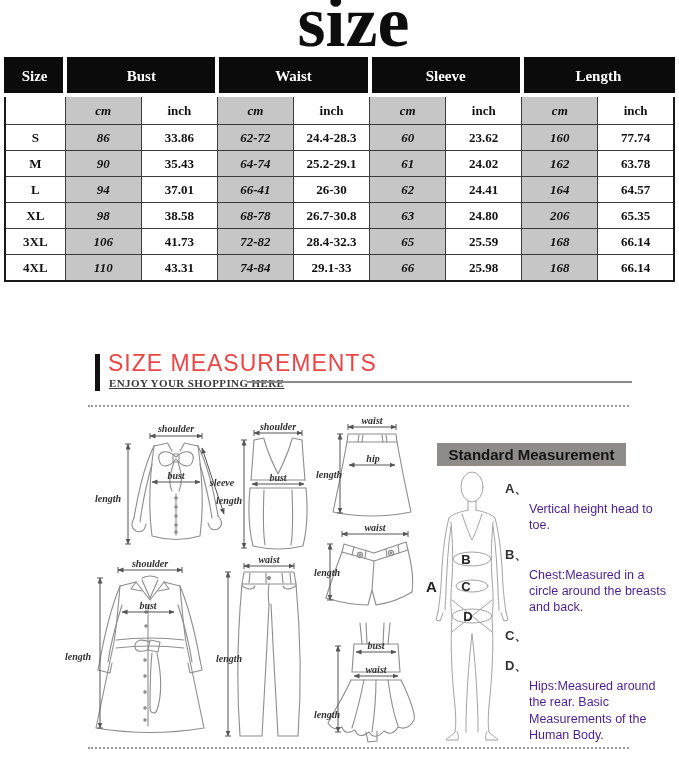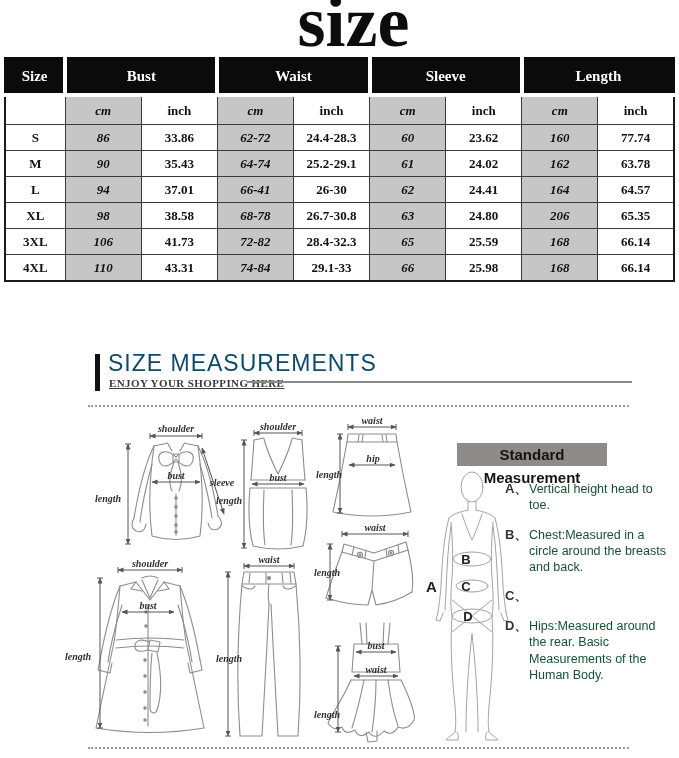--- a/index.html
+++ b/index.html
@@ -16,43 +16,43 @@
          height:34px;border:4px solid #fff;border-top:2px solid #0b0b0b;}
   .size-table .grp:first-child{border-left:2px solid #0b0b0b;}
   .size-table .grp:last-child{border-right:2px solid #0b0b0b;}
   .size-table .unit{height:27px;font:700 13px "Liberation Serif",serif;color:#111;}
   .size-table td{height:25px;font:700 13px "Liberation Serif",serif;color:#111;background:#fff;}
   .size-table .gray{background:#c6c6c6;font-style:italic;}
   .size-table .blank{background:#fff;border-top:1px solid #fff;}
   
   .sec-bar{position:absolute;left:95px;top:354px;width:5px;height:37px;background:#111;}
   .sec-heading{position:absolute;left:108px;top:350px;
-         font:400 23px "Liberation Sans",sans-serif;color:#0c4a6e;letter-spacing:1px;}
+         font:400 23px "Liberation Sans",sans-serif;color:#ef4444;letter-spacing:1px;}
   .sec-tagline{position:absolute;left:109px;top:377px;
          font:700 11px "Liberation Serif",serif;color:#3a3a3a;letter-spacing:.4px;text-decoration:underline;}
   .sec-rule{position:absolute;left:247px;top:381px;width:385px;height:2px;background:#8a8a8a;}
   .dotted{position:absolute;left:88px;width:541px;height:0;border-top:2px dotted #9a9a9a;}
   .dotted.d1{top:405px;} .dotted.d2{top:747px;}
   
   svg{position:absolute;overflow:visible;}
   .g{fill:none;stroke:#8d8d8d;stroke-width:1.1;stroke-linejoin:round;stroke-linecap:round;}
   .g2{fill:none;stroke:#a3a3a3;stroke-width:1;stroke-linejoin:round;stroke-linecap:round;}
   .d{fill:none;stroke:#555;stroke-width:1;}
   .lb{font:italic 700 10px "Liberation Serif",serif;fill:#2f2f2f;}
   .mk{font:700 13px "Liberation Sans",sans-serif;fill:#222;}
   .mkA{font:700 15px "Liberation Sans",sans-serif;fill:#222;}
   .dot{fill:#8d8d8d;}
   
-  .std-banner{position:absolute;left:437px;top:443px;width:150px;height:23px;
+  .std-banner{position:absolute;left:437px;top:443px;width:189px;height:23px;
          background:#8e8b88;color:#141414;text-align:center;
-         font:700 15px/23px "Liberation Sans",sans-serif;margin-left:20px;}
+         font:700 15px/23px "Liberation Sans",sans-serif;}
   .std-items{position:absolute;left:505px;top:481px;width:164px;}
   .std-item{display:flex;margin-bottom:13px;}
   .std-key{flex:0 0 24px;font:700 13px/1.3 "Liberation Sans",sans-serif;color:#333;}
-  .std-text{flex:1;font:400 12.5px/1.3 "Liberation Sans",sans-serif;color:#14532d;}
+  .std-text{flex:1;font:400 12.5px/1.3 "Liberation Sans",sans-serif;color:#4c1d95;margin-top:20px;}
 </style>
 </head>
 <body>
 
 <div class="page">
 
   <svg width="0" height="0">
     <defs>
       <marker id="ae" orient="auto" markerWidth="8" markerHeight="8" refX="5.5" refY="2.5">
         <path d="M0,0 L6,2.5 L0,5 Z" fill="#555"></path>

